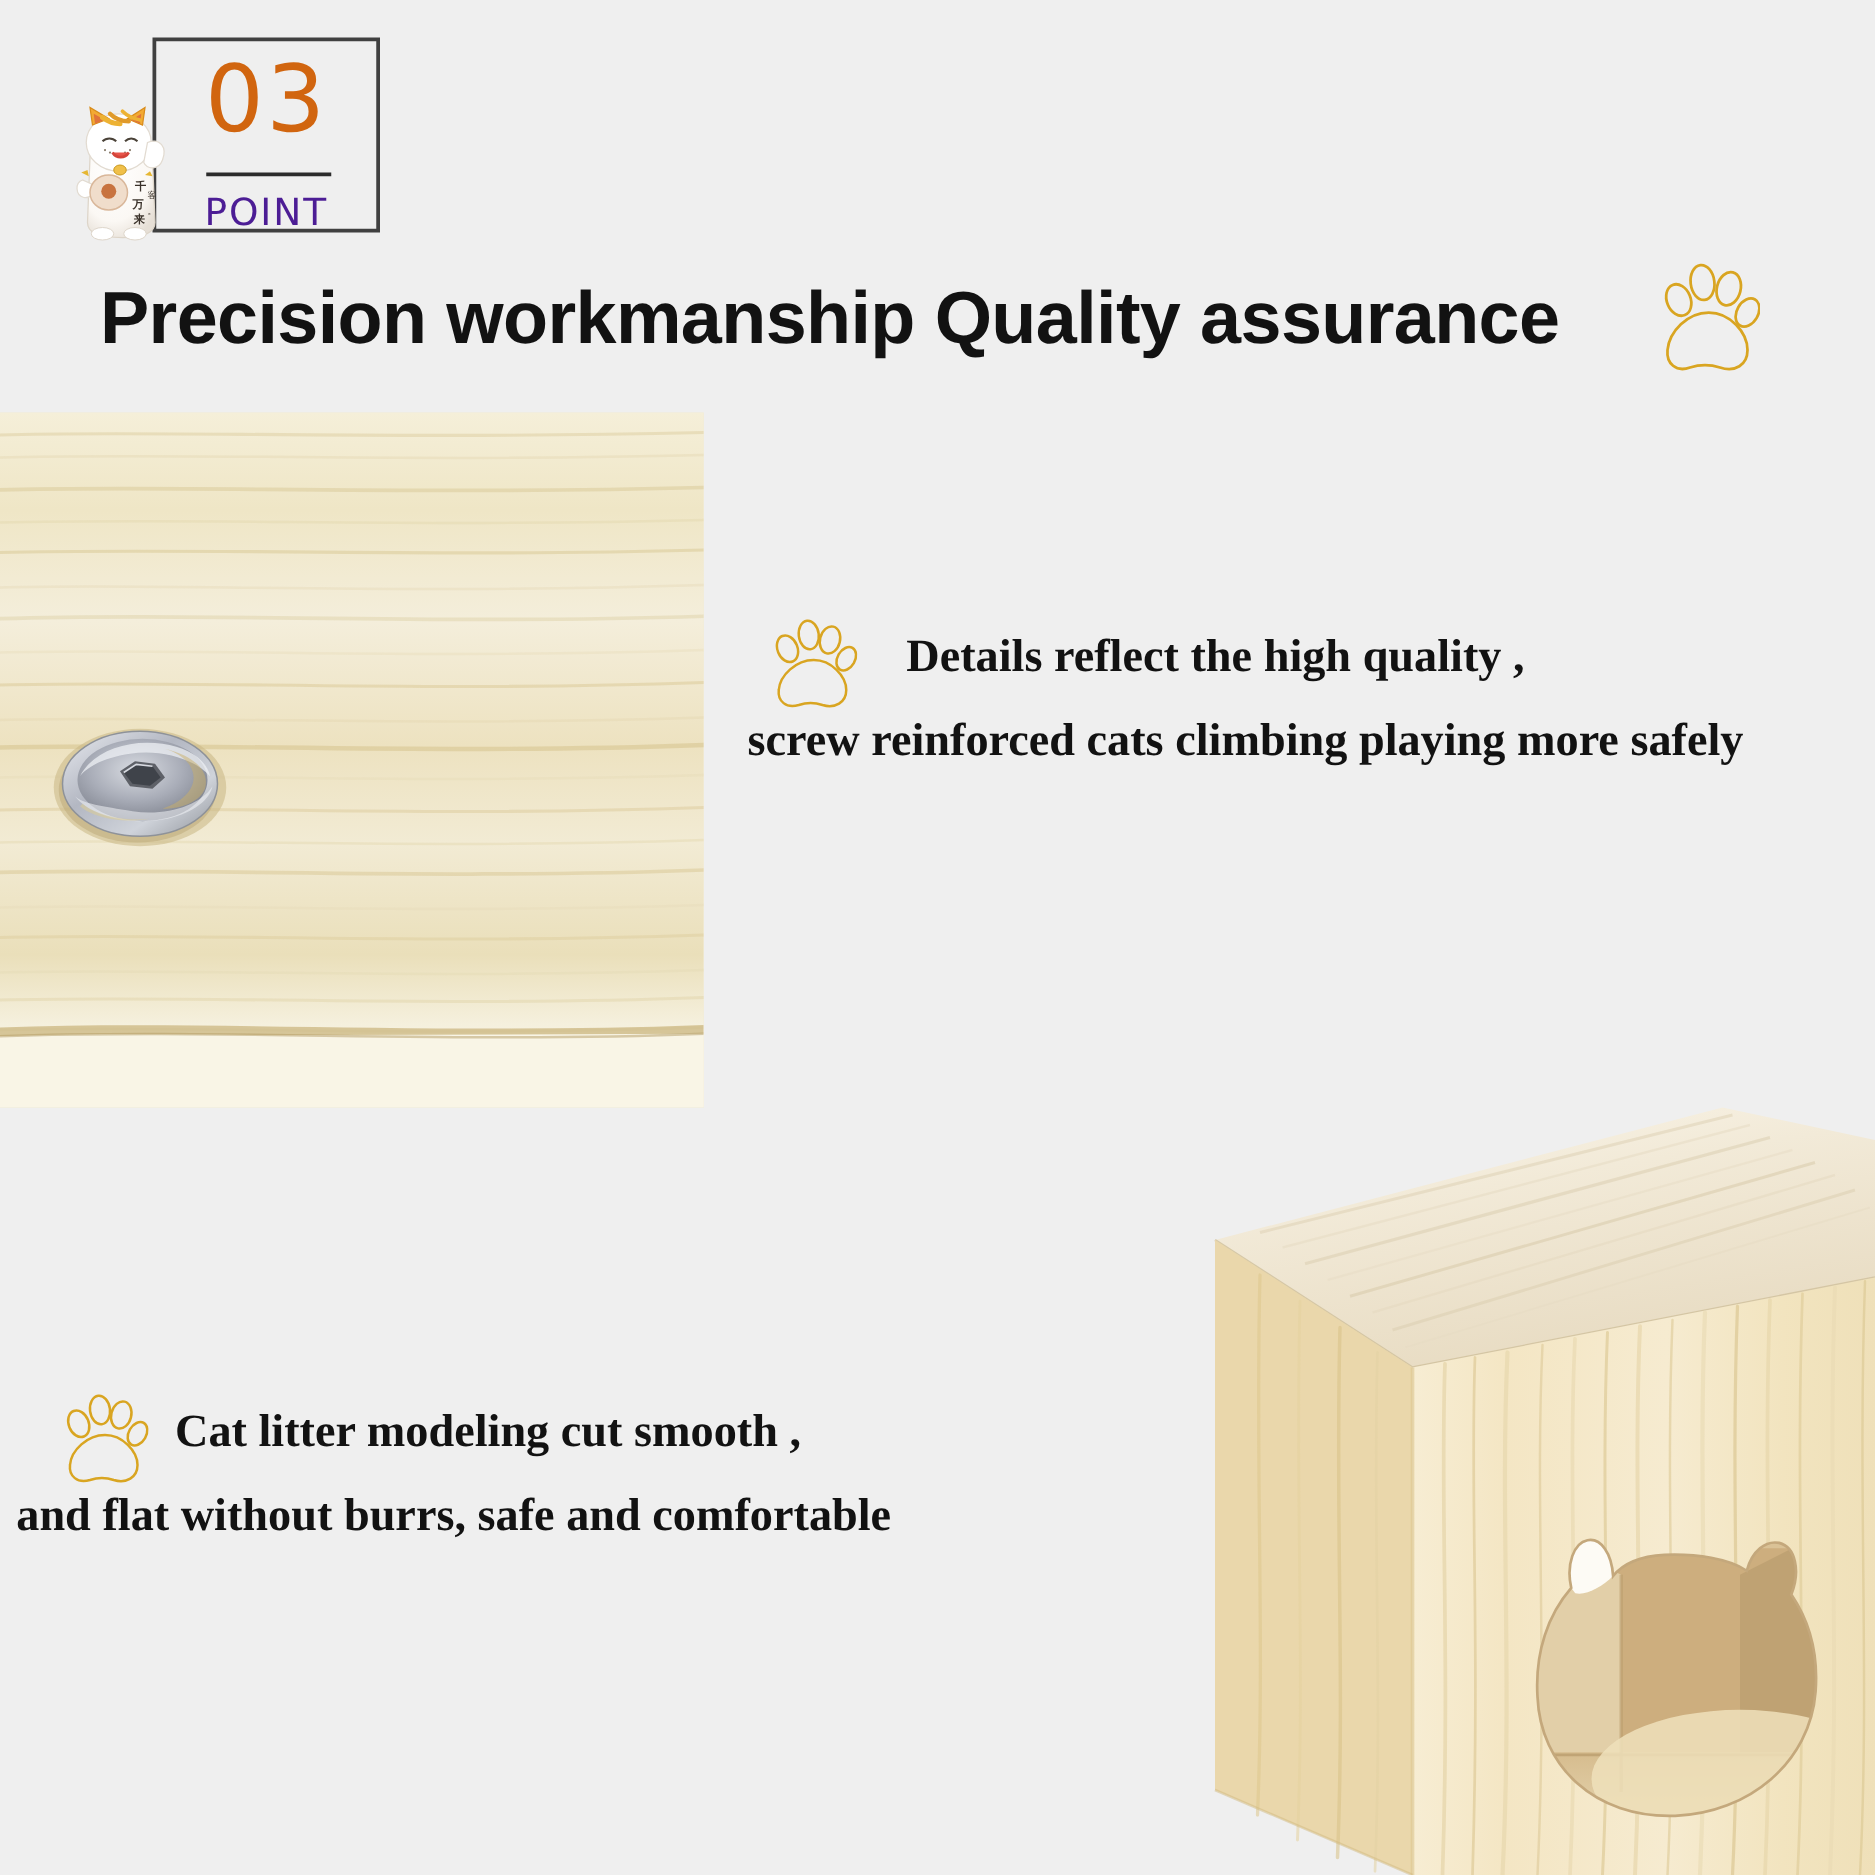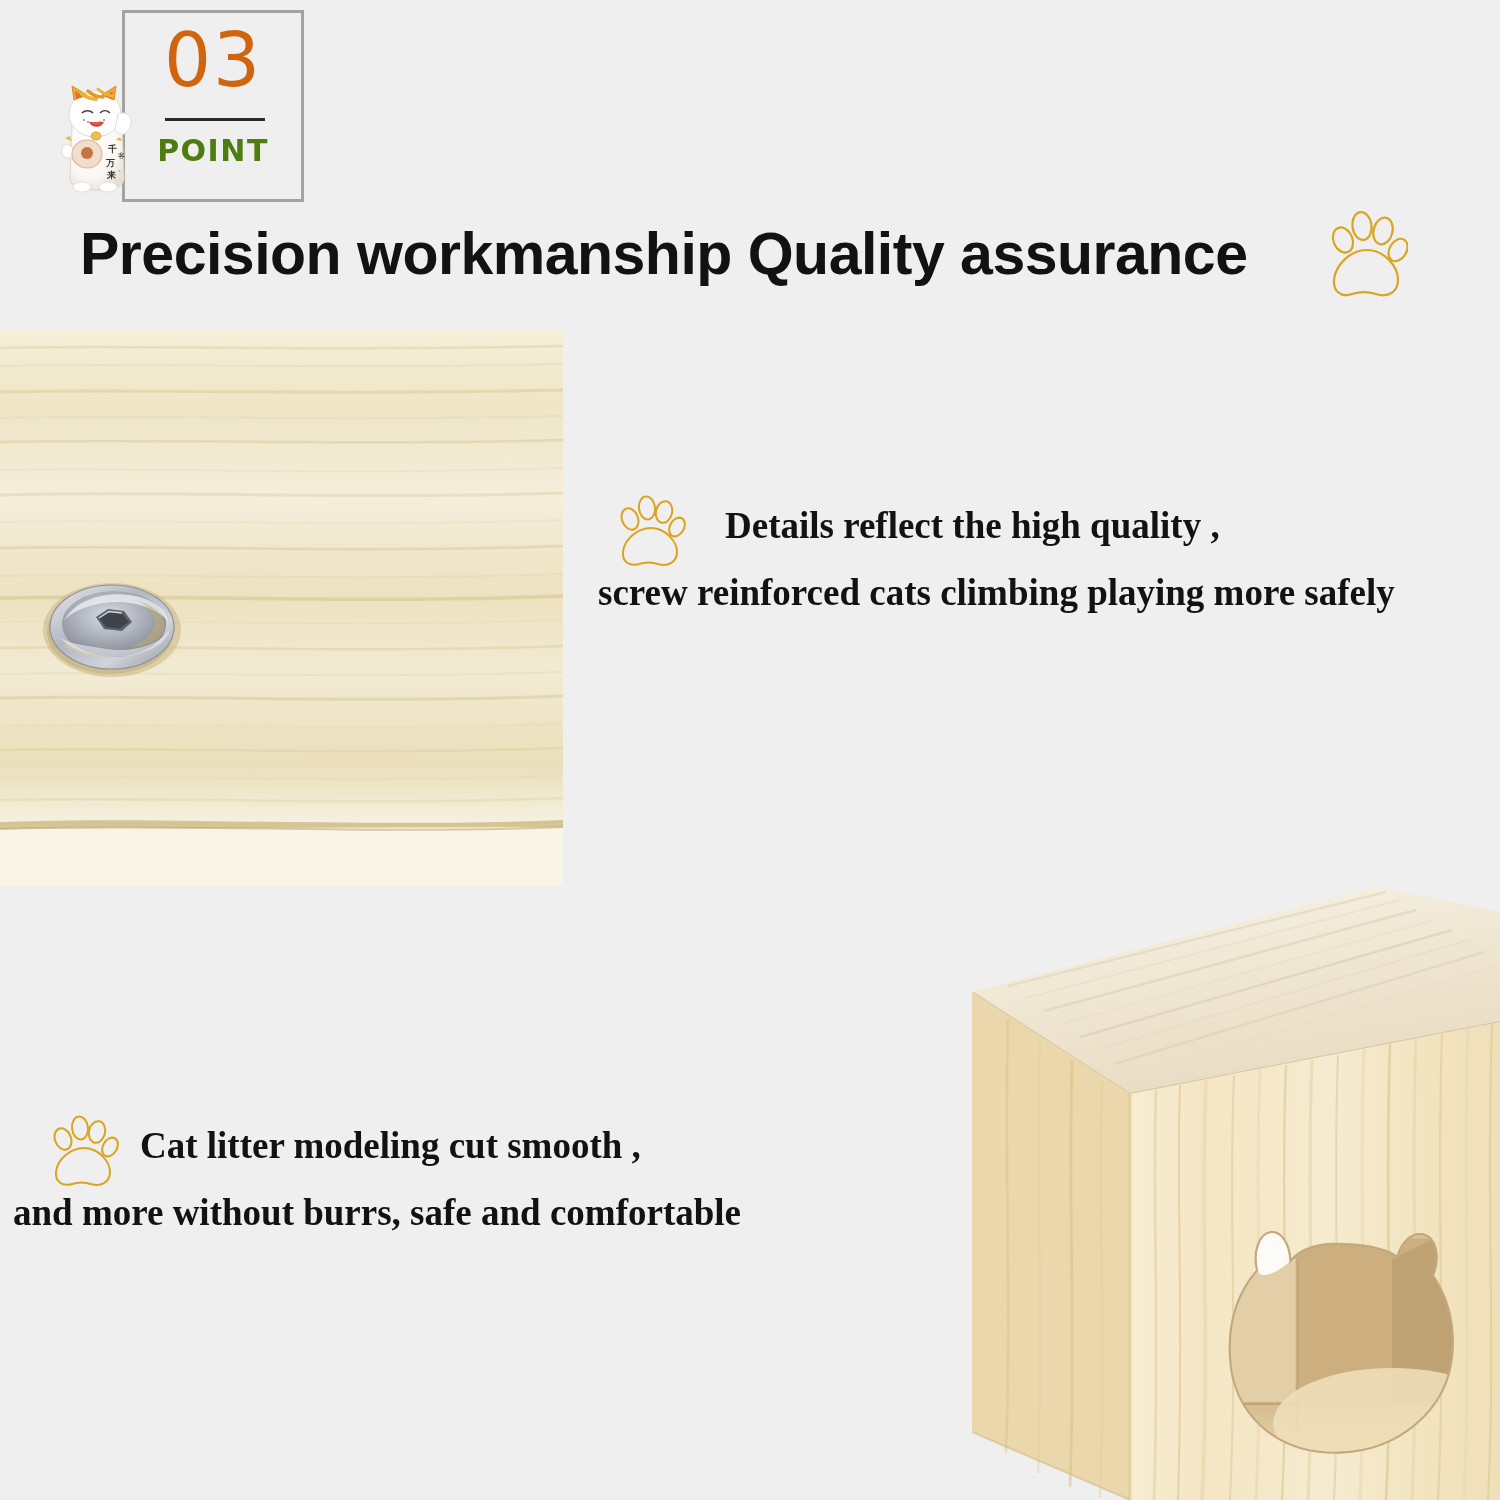--- a/index.html
+++ b/index.html
@@ -12,24 +12,24 @@
     background: #efefef;
     font-family: "Liberation Sans", sans-serif;
     overflow: hidden;
     position: relative;
   }
 
   
   .badge-box {
     position: absolute;
     left: 122px;
-    top: 10px;
+    top: 30px;
     width: 182px;
-    height: 192px;
-    border: 3px solid #a3a3a3;
+    height: 156px;
+    border: 3px solid #404040;
     box-sizing: border-box;
   }
   .badge-number {
     position: absolute;
     left: 0;
     right: 0;
     top: 10px;
     text-align: center;
     font-size: 74px;
     font-weight: 400;
@@ -46,22 +46,22 @@
     height: 3px;
     background: #2b2b2b;
   }
   .badge-point {
     position: absolute;
     left: 0;
     right: 0;
     top: 118px;
     text-align: center;
     font-size: 30px;
-    font-weight: 700;
-    color: #4d7c0f;
+    font-weight: 400;
+    color: #4c1d95;
     letter-spacing: 1.5px;
     line-height: 1.3;
     font-family: "DejaVu Sans", sans-serif;
   }
 
   
   .maneki {
     position: absolute;
     left: 52px;
     top: 74px;
@@ -331,21 +331,21 @@
       <g fill="none" stroke="#d9a521" stroke-width="2">
         <ellipse cx="10" cy="27" rx="8" ry="11" transform="rotate(-22 10 27)"></ellipse>
         <ellipse cx="27" cy="16" rx="8" ry="11.5" transform="rotate(-7 27 16)"></ellipse>
         <ellipse cx="44" cy="20" rx="8" ry="11" transform="rotate(14 44 20)"></ellipse>
         <ellipse cx="57" cy="35" rx="7" ry="10" transform="rotate(30 57 35)"></ellipse>
         <path d="M31 36 C45 36 57 49 57 60 C57 70 48 75 38 72 C32 70 25 70 19 72 C9 75 2 69 3 60 C4 48 17 36 31 36 Z"></path>
       </g>
     </svg>
   </div>
   <div class="line line-1">Cat litter modeling cut smooth ,</div>
-  <div class="line line-2">and more without burrs, safe and comfortable</div>
+  <div class="line line-2">and flat without burrs, safe and comfortable</div>
 </div>
 
 <div class="photo-cube">
   <svg viewBox="0 0 552 628" width="552" height="628" preserveAspectRatio="none" xmlns="http://www.w3.org/2000/svg">
     <defs>
       <linearGradient id="topface" x1="0" y1="0" x2="0.4" y2="1">
         <stop offset="0%" stop-color="#fbf6ea"></stop>
         <stop offset="40%" stop-color="#f2ead8"></stop>
         <stop offset="100%" stop-color="#e8dcc3"></stop>
       </linearGradient>

